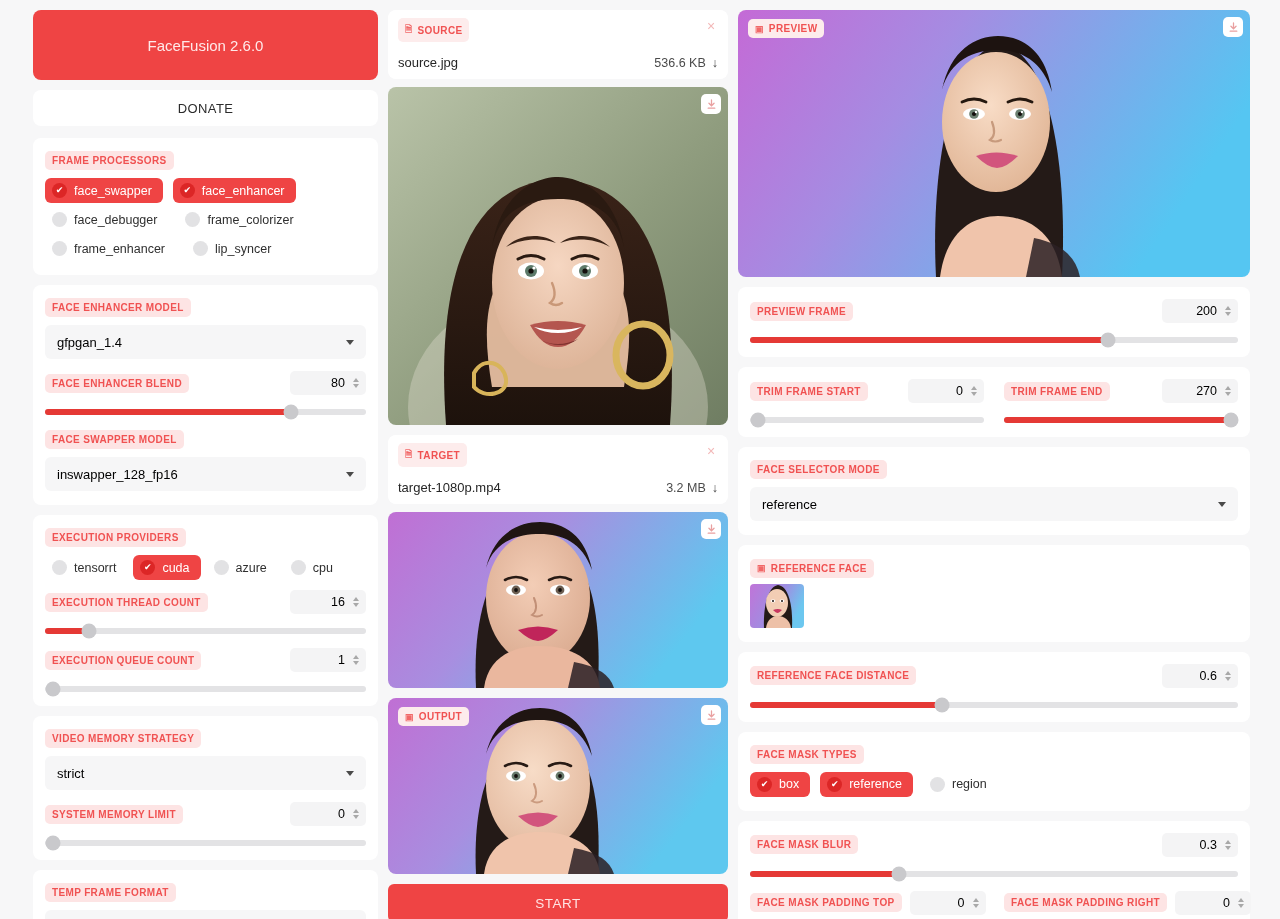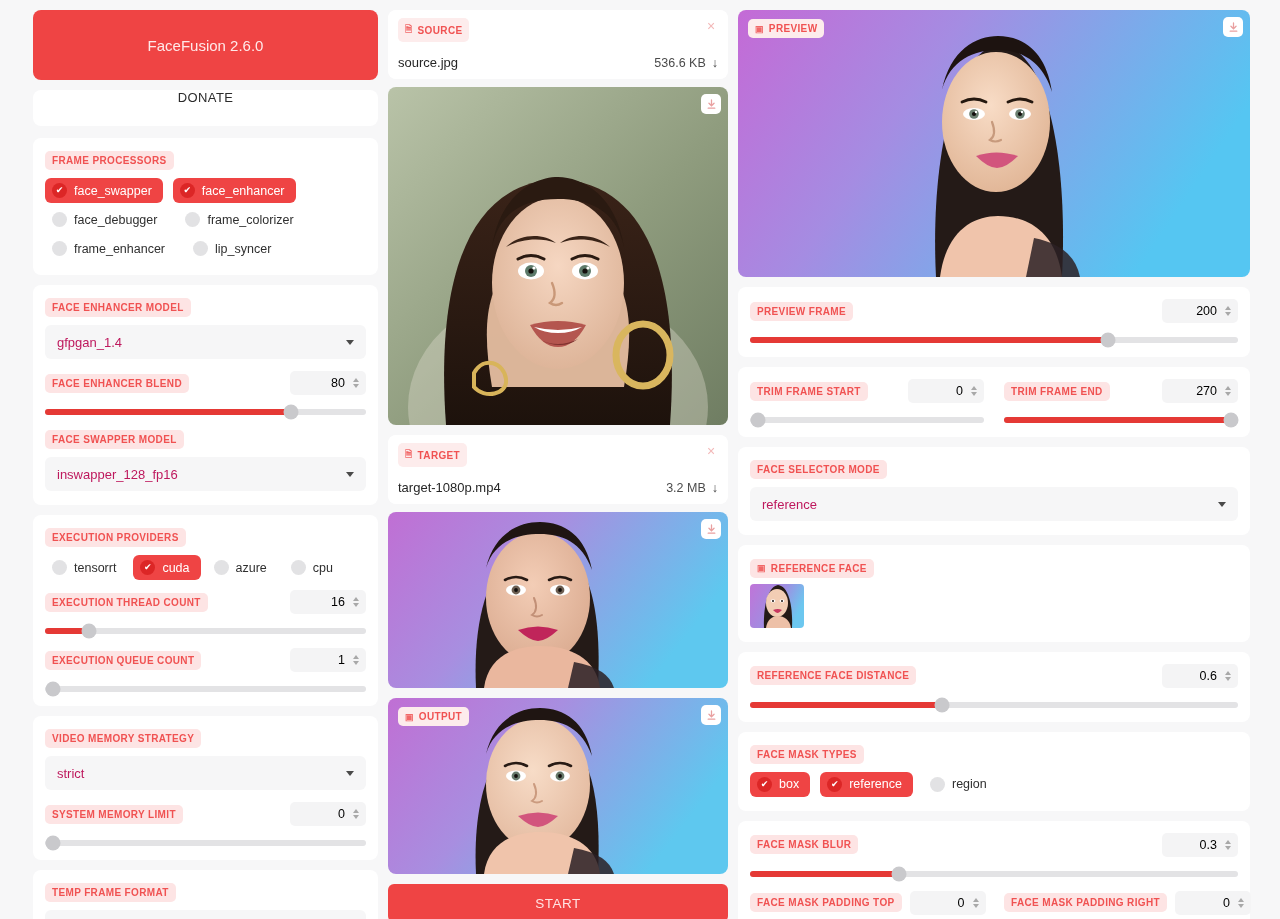--- a/index.html
+++ b/index.html
@@ -37,21 +37,21 @@
     height: 70px;
     display: flex; align-items: center; justify-content: center;
     color: #ffe9e9;
     font-size: 15px;
     margin-bottom: 10px;
   }
   .donate {
     background: #ffffff;
     border-radius: 8px;
     height: 36px;
-    display: flex; justify-content: center;
+    display: flex; align-items: center; justify-content: center;
     color: #2b2b2b;
     font-size: 13px;
     letter-spacing: .4px;
     margin-bottom: 12px;
     cursor: pointer;
   }
 
   
   .chip {
     display: inline-flex;
@@ -90,21 +90,21 @@
   .pill.on .box { background: #dc2626; color: #fff; }
 
   
   .select {
     background: #f6f6f7;
     border-radius: 6px;
     height: 34px;
     margin-top: 8px;
     padding: 0 12px;
     display: flex; align-items: center; justify-content: space-between;
-    font-size: 13px; color: #be185d;
+    font-size: 13px; color: #000000;
     cursor: pointer;
   }
   .caret {
     width: 0; height: 0;
     border-left: 4.5px solid transparent;
     border-right: 4.5px solid transparent;
     border-top: 5.5px solid #4a4a4a;
   }
 
   

